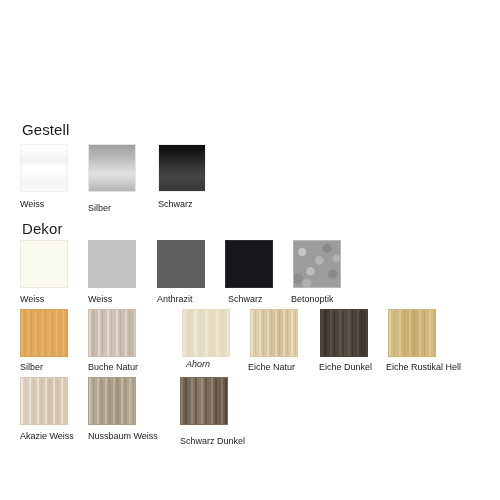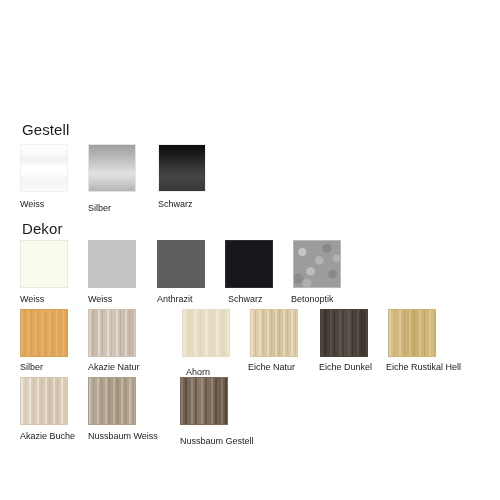--- a/index.html
+++ b/index.html
@@ -207,29 +207,29 @@
       <div class="swatch-label" style="left: 88px; top: 263px;">Weiss</div>
       <div class="swatch fin-dekor-anthrazit" title="Anthrazit" style="left: 157px; top: 208px;"></div>
       <div class="swatch-label" style="left: 157px; top: 263px;">Anthrazit</div>
       <div class="swatch fin-dekor-schwarz" title="Schwarz" style="left: 225px; top: 208px;"></div>
       <div class="swatch-label" style="left: 228px; top: 263px;">Schwarz</div>
       <div class="swatch fin-betonoptik" title="Betonoptik" style="left: 293px; top: 208px;"></div>
       <div class="swatch-label" style="left: 291px; top: 263px;">Betonoptik</div>
       <div class="swatch fin-buche" title="Buche" style="left: 20px; top: 277px;"></div>
       <div class="swatch-label" style="left: 20px; top: 331px;">Silber</div>
       <div class="swatch fin-buche-natur" title="Buche Natur" style="left: 88px; top: 277px;"></div>
-      <div class="swatch-label" style="left: 88px; top: 331px;">Akazie Natur</div>
+      <div class="swatch-label" style="left: 88px; top: 331px;">Buche Natur</div>
       <div class="swatch fin-ahorn" title="Ahorn" style="left: 182px; top: 277px;"></div>
-      <div class="swatch-label" style="left: 186px; top: 336px;">Ahorn</div>
+      <div class="swatch-label" style="left: 186px; top: 328px; font-style: italic;">Ahorn</div>
       <div class="swatch fin-eiche-hell" title="Eiche Hell" style="left: 250px; top: 277px;"></div>
       <div class="swatch-label" style="left: 248px; top: 331px;">Eiche Natur</div>
       <div class="swatch fin-eiche-dunkel" title="Eiche Dunkel" style="left: 320px; top: 277px;"></div>
       <div class="swatch-label" style="left: 319px; top: 331px;">Eiche Dunkel</div>
       <div class="swatch fin-eiche-rustikal-hell" title="Eiche Rustikal Hell" style="left: 388px; top: 277px;"></div>
       <div class="swatch-label" style="left: 386px; top: 331px;">Eiche Rustikal Hell</div>
       <div class="swatch fin-akazie-hell" title="Akazie Hell" style="left: 20px; top: 345px;"></div>
-      <div class="swatch-label" style="left: 20px; top: 400px;">Akazie Buche</div>
+      <div class="swatch-label" style="left: 20px; top: 400px;">Akazie Weiss</div>
       <div class="swatch fin-nussbaum-hell" title="Nussbaum Hell" style="left: 88px; top: 345px;"></div>
       <div class="swatch-label" style="left: 88px; top: 400px;">Nussbaum Weiss</div>
       <div class="swatch fin-nussbaum-dunkel" title="Nussbaum Dunkel" style="left: 180px; top: 345px;"></div>
-      <div class="swatch-label" style="left: 180px; top: 405px;">Nussbaum Gestell</div>
+      <div class="swatch-label" style="left: 180px; top: 405px;">Schwarz Dunkel</div>
     </div>
   </div>
 
 </body></html>

